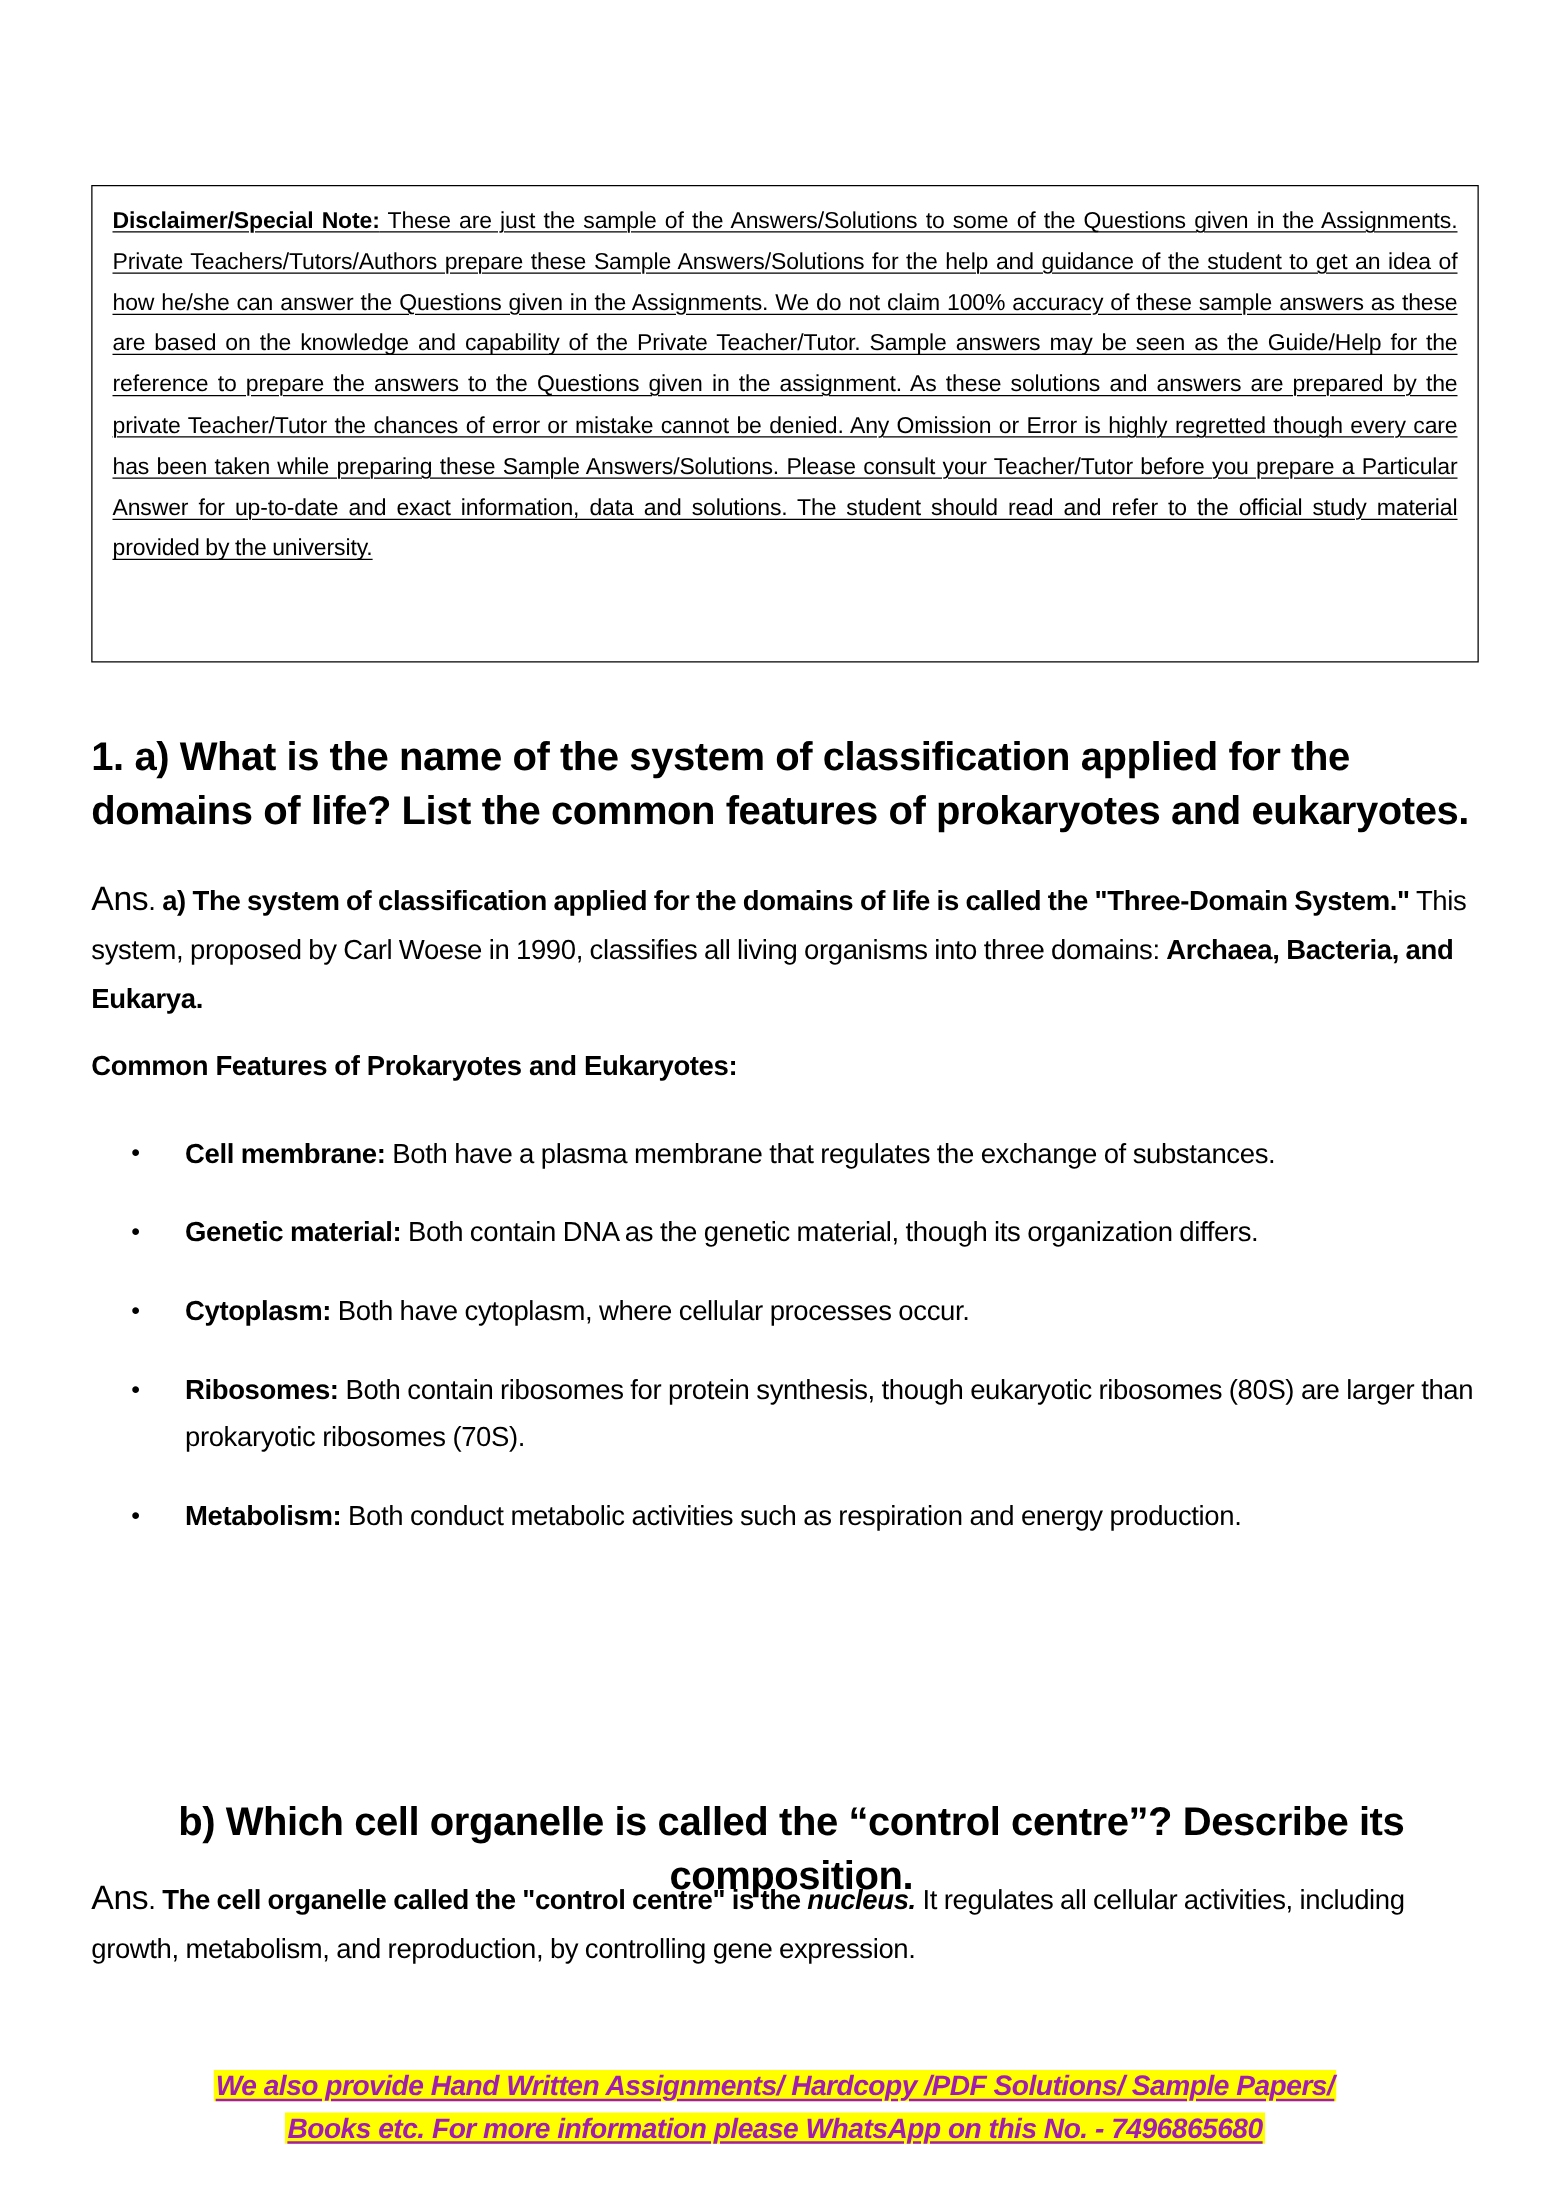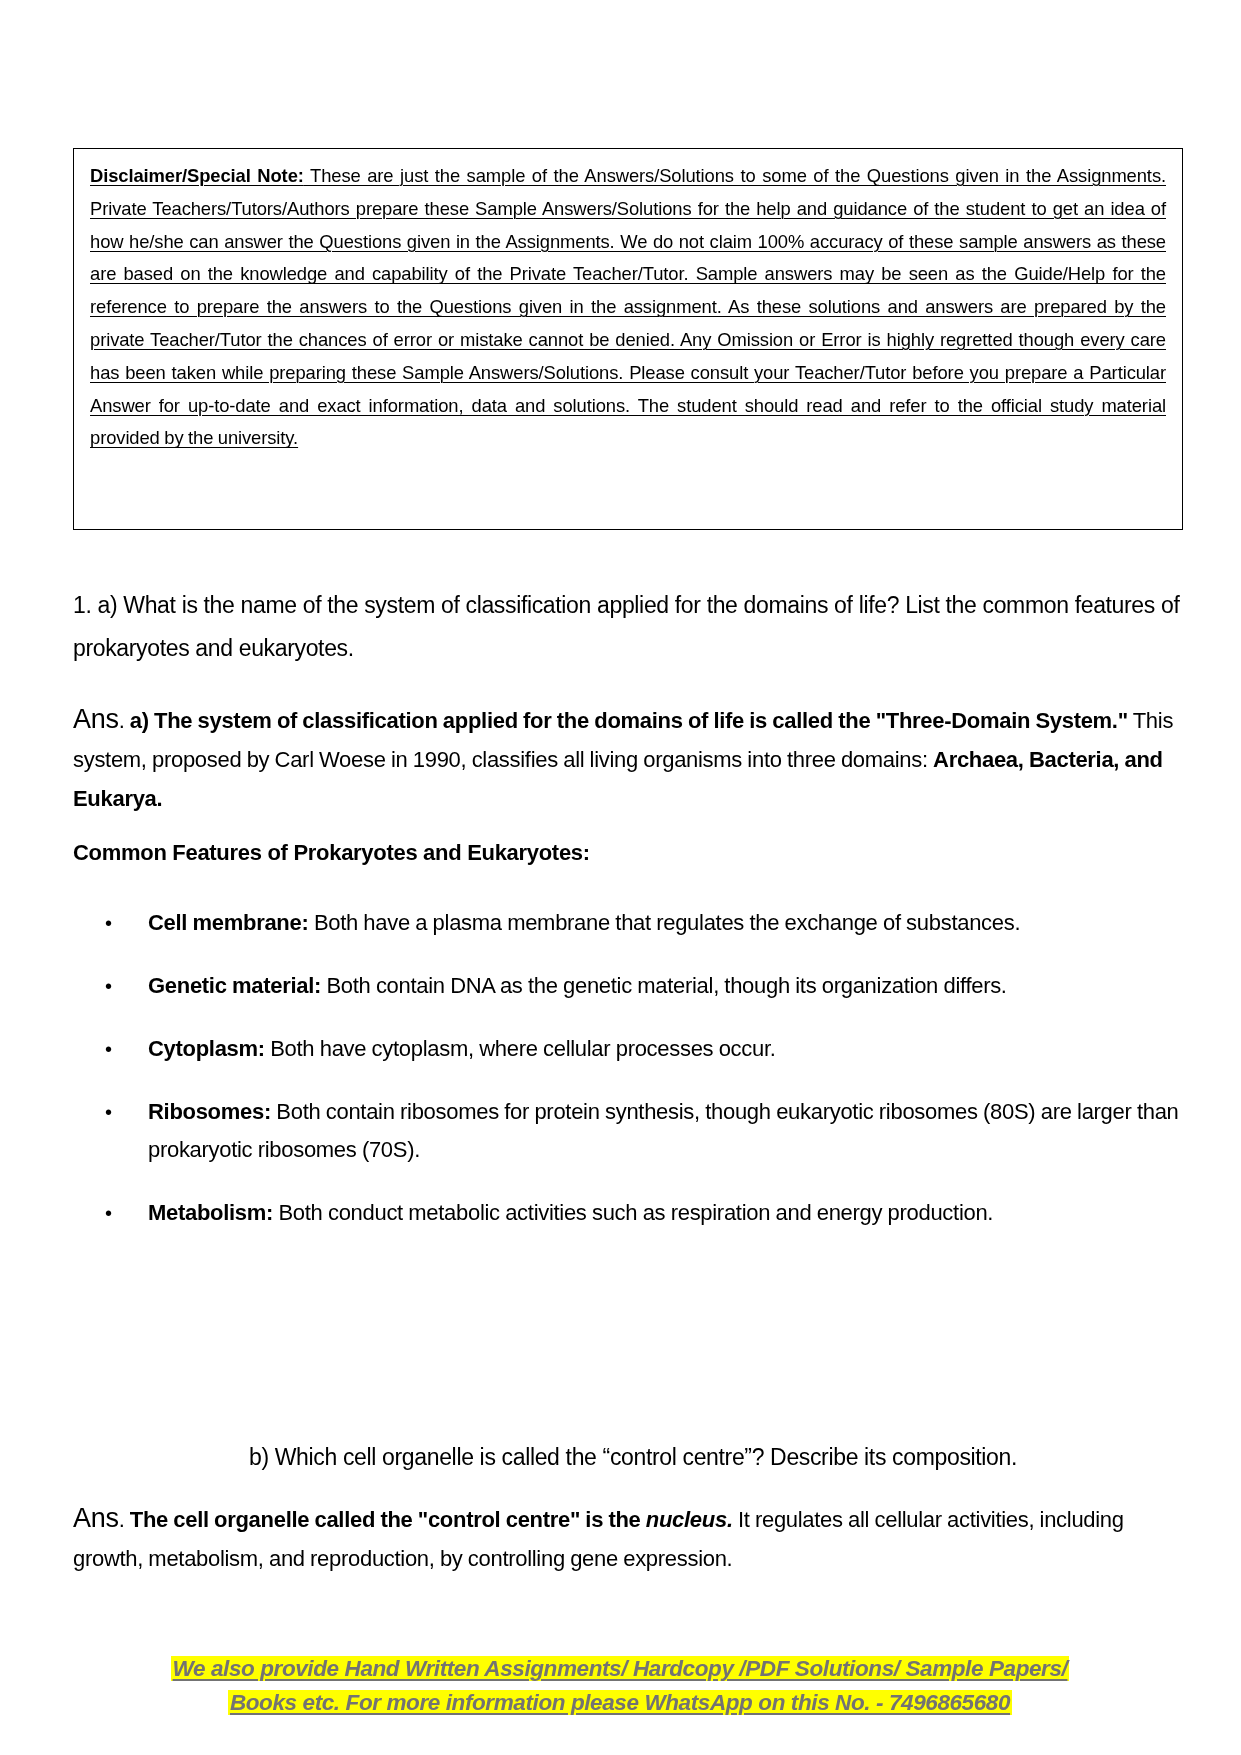--- a/index.html
+++ b/index.html
@@ -13,21 +13,21 @@
   }
   .disclaimer-text {
     font-size: 18.4px; line-height: 32.8px; text-align: justify;
     text-decoration: underline; text-underline-offset: 3px; text-decoration-thickness: 1.3px;
     letter-spacing: -0.1px; word-spacing: -0.5px;
   }
   .disclaimer-text b { font-weight: bold; margin-top: 44px; }
 
   .q-heading {
     position: absolute; left: 73px; width: 1120px;
-    font-size: 23px; font-weight: normal; line-height: 43px;
+    font-size: 32px; font-weight: bold; line-height: 43px;
     letter-spacing: -0.35px;
   }
   .q1 { top: 584px; }
   .q2 { top: 1436px; text-align: center; }
 
   .ans {
     position: absolute; left: 73px; width: 1112px;
     font-size: 22px; line-height: 39px; letter-spacing: -0.3px; word-spacing: -0.5px;
   }
   .ans .ans-label { font-size: 27px; font-weight: normal; letter-spacing: -0.3px; margin-top: 32px; }
@@ -75,16 +75,16 @@
   <li class="feature"><span class="bullet">•</span><b>Genetic material:</b><span> Both contain DNA as the genetic material, though its organization differs.</span></li>
   <li class="feature"><span class="bullet">•</span><b>Cytoplasm:</b><span> Both have cytoplasm, where cellular processes occur.</span></li>
   <li class="feature"><span class="bullet">•</span><b>Ribosomes:</b><span> Both contain ribosomes for protein synthesis, though eukaryotic ribosomes (80S) are larger than prokaryotic ribosomes (70S).</span></li>
   <li class="feature"><span class="bullet">•</span><b>Metabolism:</b><span> Both conduct metabolic activities such as respiration and energy production.</span></li>
 </ul>
 
 <div class="q-heading q2">b) Which cell organelle is called the “control centre”? Describe its composition.</div>
 
 <div class="ans ans2"><span class="ans-label">Ans</span><span>. </span><b>The cell organelle called the "control centre" is the </b><b><i>nucleus.</i></b><span> It regulates all cellular activities, including growth, metabolism, and reproduction, by controlling gene expression.</span></div>
 
-<div class="promo" style="color: #737373;">
+<div class="promo" style="color: #a21caf;">
   <span style="background: rgb(255, 255, 0);">We also provide Hand Written Assignments/ Hardcopy /PDF Solutions/ Sample Papers/</span><br>
   <span style="background: rgb(255, 255, 0);">Books etc. For more information please WhatsApp on this No. - 7496865680</span>
 </div>
 
 </body></html>

